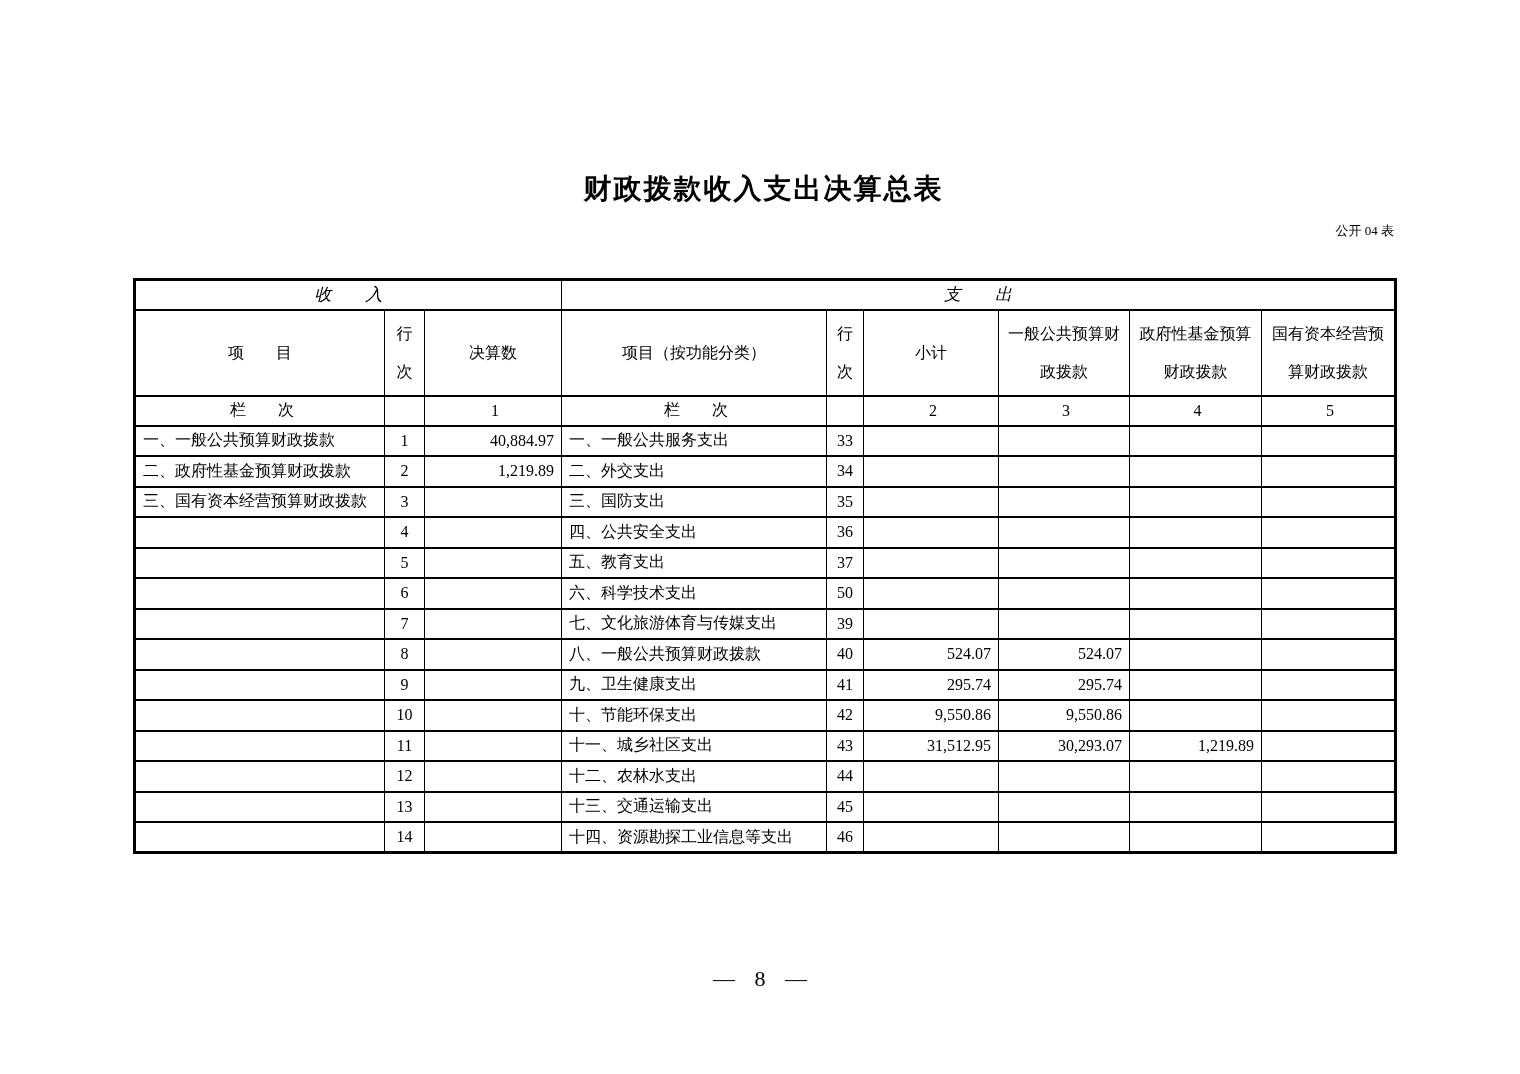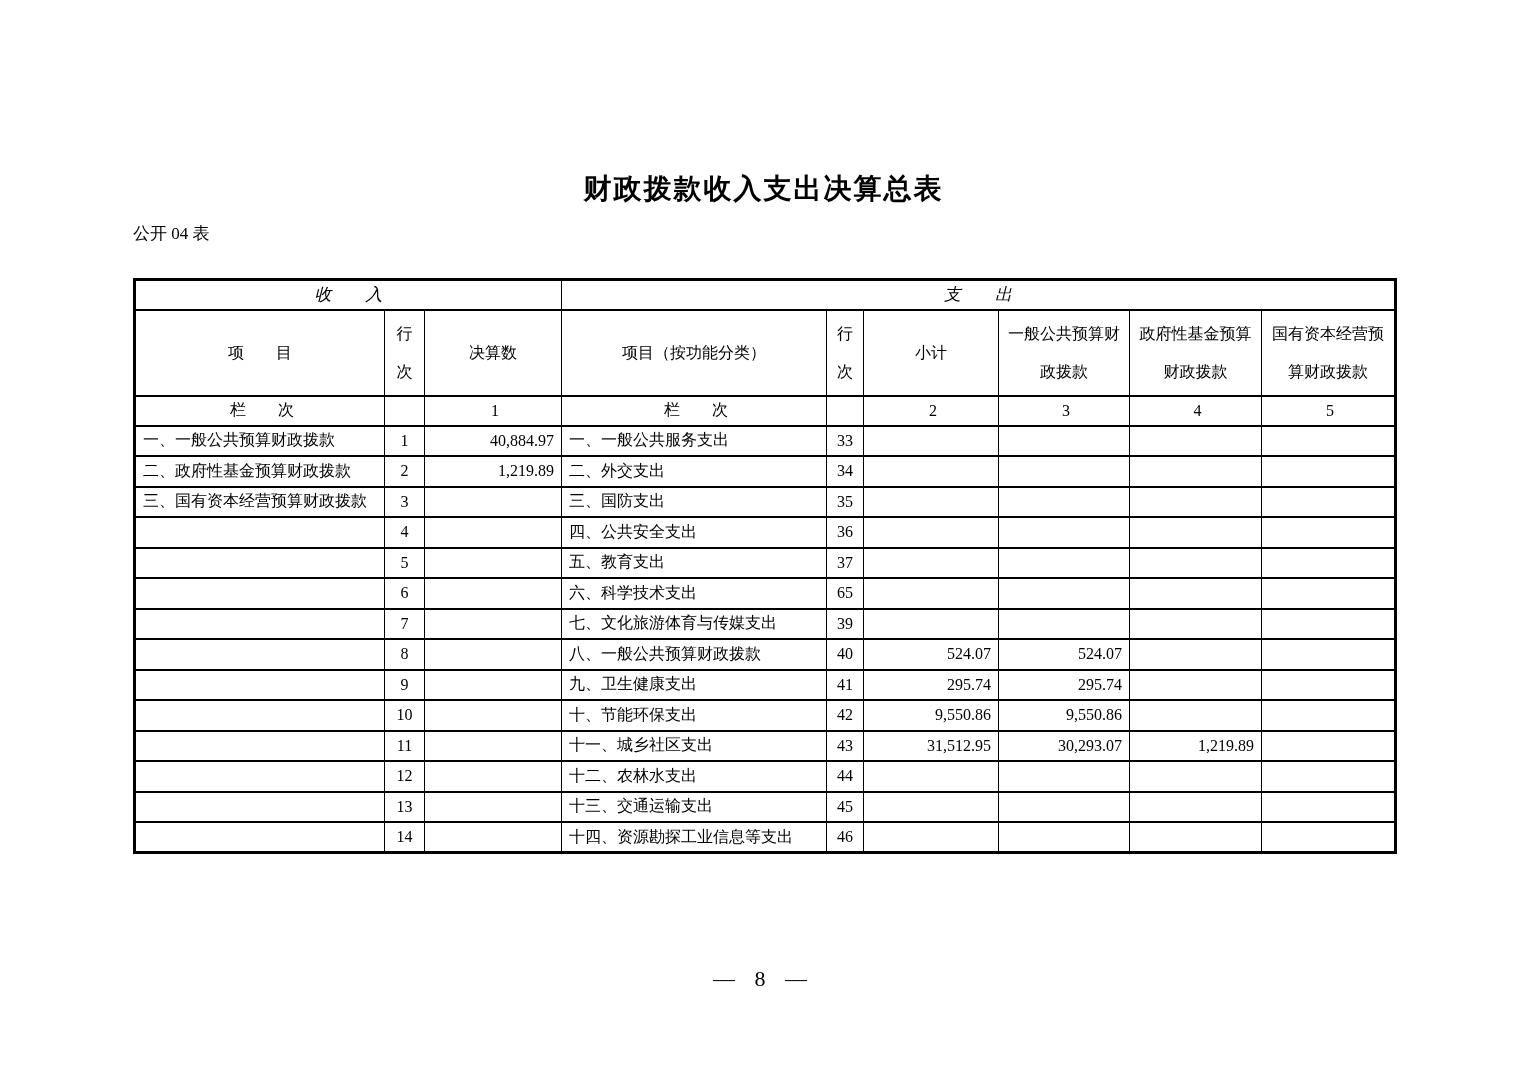--- a/index.html
+++ b/index.html
@@ -19,21 +19,22 @@
     top: 170px; left: 133px; width: 1261px;
     text-align: center;
     font-family: "Liberation Sans", "DejaVu Sans", sans-serif;
     font-weight: bold;
     font-size: 28px;
     letter-spacing: 2px;
   }
   .table-code {
     position: absolute;
     top: 222px; left: 133px; width: 1261px;
-    font-size: 17px;
+    text-align: right;
+    font-size: 13px;
   }
   .meta-row {
     position: absolute;
     top: 249px; left: 133px; width: 1261px;
     height: 22px;
     font-size: 17px;
   }
   .meta-left   { position: absolute; left: 0; top: 0; }
   .meta-center { position: absolute; left: 0; top: 0; width: 100%; text-align: center; }
   .meta-right  { position: absolute; right: 0; top: 0; }
@@ -198,21 +199,21 @@
           <td class="num-r"></td>
           <td class="num-r"></td>
           <td class="num-r"></td>
           <td class="num-r"></td>
         </tr>
         <tr>
           <td class="item"></td>
           <td class="num-c">6</td>
           <td class="num-r"></td>
           <td class="item">六、科学技术支出</td>
-          <td class="num-c">65</td>
+          <td class="num-c">50</td>
           <td class="num-r"></td>
           <td class="num-r"></td>
           <td class="num-r"></td>
           <td class="num-r"></td>
         </tr>
         <tr>
           <td class="item"></td>
           <td class="num-c">7</td>
           <td class="num-r"></td>
           <td class="item">七、文化旅游体育与传媒支出</td>

